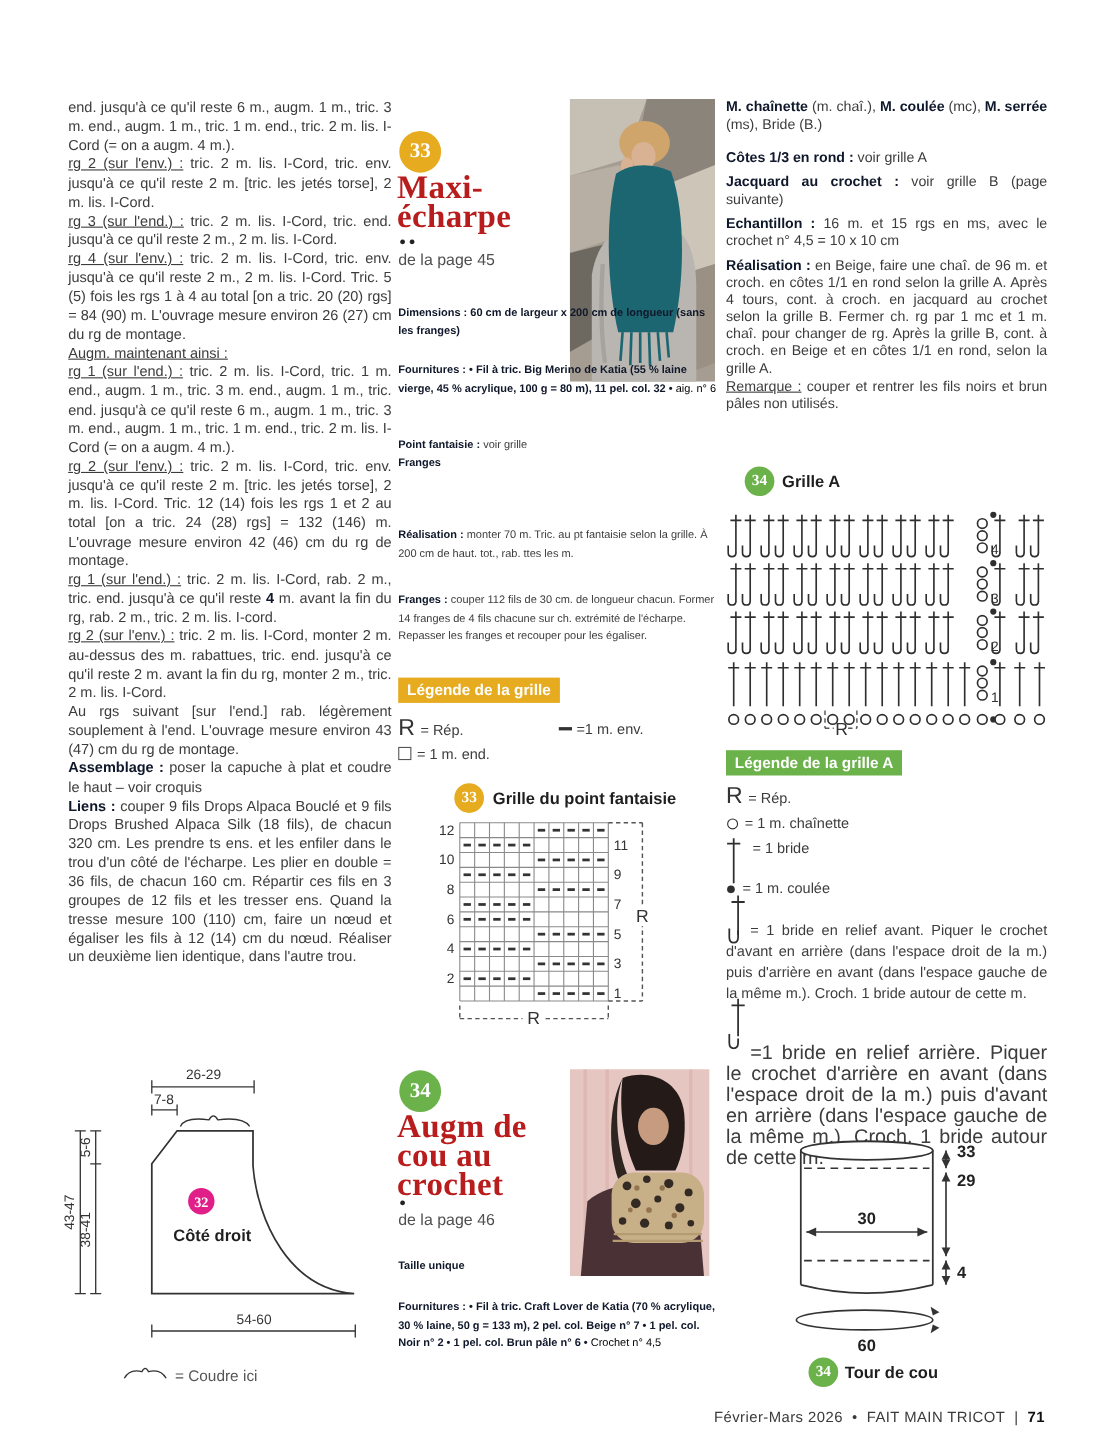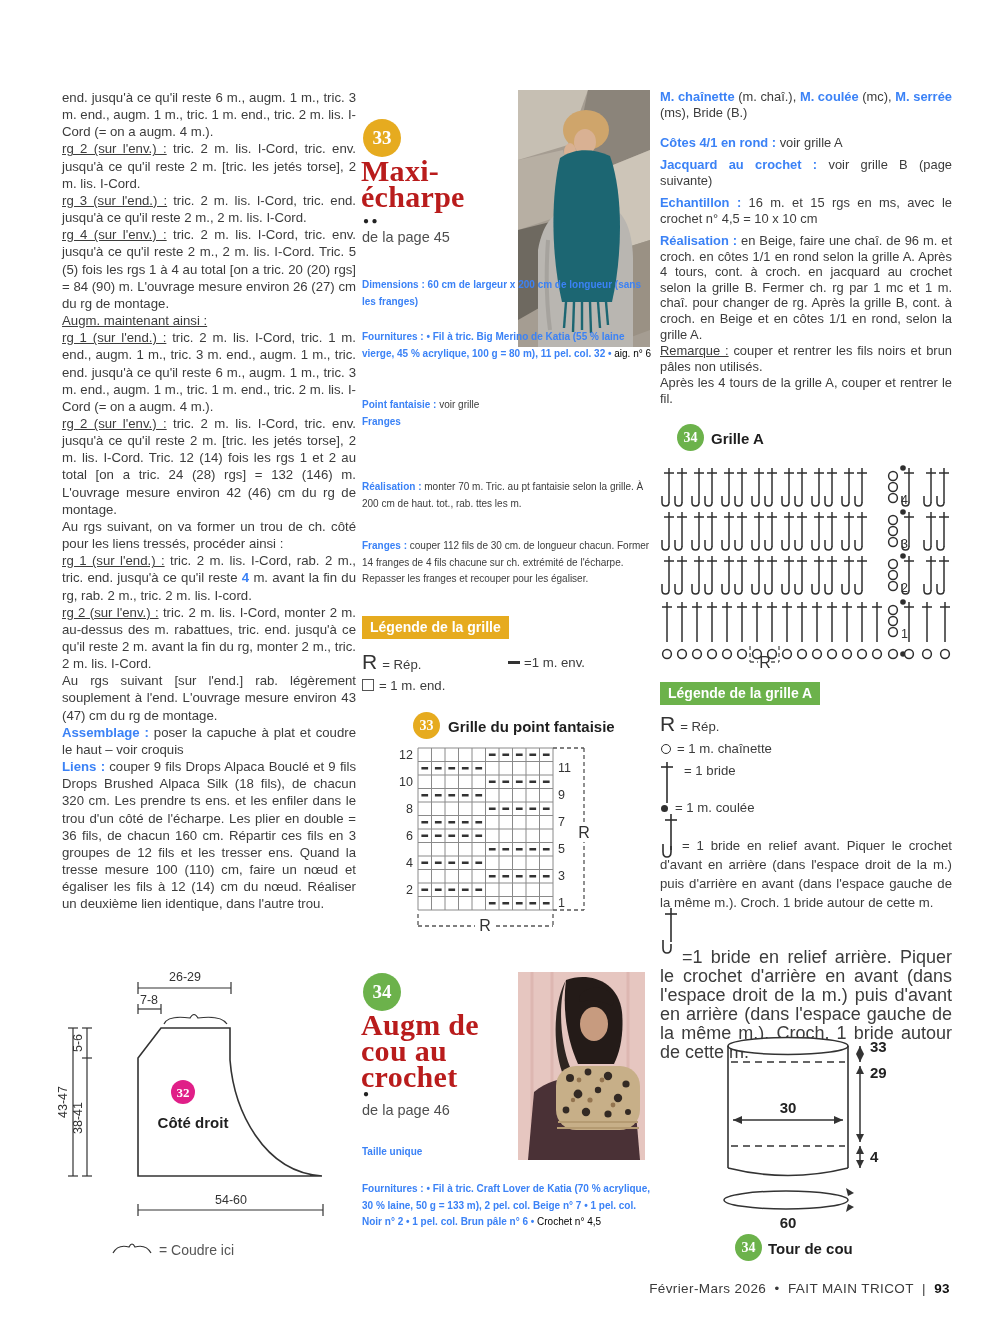--- a/index.html
+++ b/index.html
@@ -3,21 +3,21 @@
 <meta charset="utf-8">
 <style>
   html,body{margin:0;padding:0;background:#fff}
   #page{position:relative;width:1000px;height:1321px;background:#fff;
         font-family:"Liberation Sans",sans-serif;color:#3c3c3c;overflow:hidden}
   .abs{position:absolute}
   .para{margin:0}
   #left-col{font-size:13.2px;line-height:17.15px;text-align:justify}
   .mid{font-size:10px;line-height:16.5px}
   .rt{font-size:12.9px;line-height:15.6px;text-align:justify}
-  .s-b{font-weight:700;color:#3b82f6}
+  .s-b{font-weight:700;color:#0f172a}
   .s-u{text-decoration:underline}
   .s-g{color:#000000;font-weight:400}
   .badge{border-radius:50%;display:flex;align-items:center;justify-content:center;
          color:#fff;font-family:"Liberation Serif",serif;font-weight:700}
   .badge.big{width:38px;height:38px;font-size:19px}
   .badge.sm{width:27px;height:27px;font-size:14px}
   .gold{background:#e6ab1f}.green{background:#6cb24b}
   .ptitle{font-family:"Liberation Serif",serif;font-weight:700;font-size:30px;
           line-height:26px;color:#b91c1c;letter-spacing:.3px}
   .dots{font-size:10px;letter-spacing:2.5px;color:#222}
@@ -58,21 +58,20 @@
 <div id="page">
 
   <div id="left-col" class="abs" style="left:62px;top:89px;width:294px">
       <p class="para"><span>end. jusqu'à ce qu'il reste 6 m., augm. 1 m., tric. 3 m. end., augm. 1 m., tric. 1 m. end., tric. 2 m. lis. I-Cord (= on a augm. 4 m.).</span></p>
       <p class="para"><span class="s-u">rg 2 (sur l'env.) :</span><span> tric. 2 m. lis. I-Cord, tric. env. jusqu'à ce qu'il reste 2 m. [tric. les jetés torse], 2 m. lis. I-Cord.</span></p>
       <p class="para"><span class="s-u">rg 3 (sur l'end.) :</span><span> tric. 2 m. lis. I-Cord, tric. end. jusqu'à ce qu'il reste 2 m., 2 m. lis. I-Cord.</span></p>
       <p class="para"><span class="s-u">rg 4 (sur l'env.) :</span><span> tric. 2 m. lis. I-Cord, tric. env. jusqu'à ce qu'il reste 2 m., 2 m. lis. I-Cord. Tric. 5 (5) fois les rgs 1 à 4 au total [on a tric. 20 (20) rgs] = 84 (90) m. L'ouvrage mesure environ 26 (27) cm du rg de montage.</span></p>
       <p class="para"><span class="s-u">Augm. maintenant ainsi :</span></p>
       <p class="para"><span class="s-u">rg 1 (sur l'end.) :</span><span> tric. 2 m. lis. I-Cord, tric. 1 m. end., augm. 1 m., tric. 3 m. end., augm. 1 m., tric. end. jusqu'à ce qu'il reste 6 m., augm. 1 m., tric. 3 m. end., augm. 1 m., tric. 1 m. end., tric. 2 m. lis. I-Cord (= on a augm. 4 m.).</span></p>
       <p class="para"><span class="s-u">rg 2 (sur l'env.) :</span><span> tric. 2 m. lis. I-Cord, tric. env. jusqu'à ce qu'il reste 2 m. [tric. les jetés torse], 2 m. lis. I-Cord. Tric. 12 (14) fois les rgs 1 et 2 au total [on a tric. 24 (28) rgs] = 132 (146) m. L'ouvrage mesure environ 42 (46) cm du rg de montage.</span></p>
-      <p class="para"><span>Au rgs suivant, on va former un trou de ch. côté pour les liens tressés, procéder ainsi :</span></p>
       <p class="para"><span class="s-u">rg 1 (sur l'end.) :</span><span> tric. 2 m. lis. I-Cord, rab. 2 m., tric. end. jusqu'à ce qu'il reste </span><span class="s-b">4</span><span> m. avant la fin du rg, rab. 2 m., tric. 2 m. lis. I-cord.</span></p>
       <p class="para"><span class="s-u">rg 2 (sur l'env.) :</span><span> tric. 2 m. lis. I-Cord, monter 2 m. au-dessus des m. rabattues, tric. end. jusqu'à ce qu'il reste 2 m. avant la fin du rg, monter 2 m., tric. 2 m. lis. I-Cord.</span></p>
       <p class="para"><span>Au rgs suivant [sur l'end.] rab. légèrement souplement à l'end. L'ouvrage mesure environ 43 (47) cm du rg de montage.</span></p>
       <p class="para"><span class="s-b">Assemblage :</span><span> poser la capuche à plat et coudre le haut – voir croquis</span></p>
       <p class="para"><span class="s-b">Liens :</span><span> couper 9 fils Drops Alpaca Bouclé et 9 fils Drops Brushed Alpaca Silk (18 fils), de chacun 320 cm. Les prendre ts ens. et les enfiler dans le trou d'un côté de l'écharpe. Les plier en double = 36 fils, de chacun 160 cm. Répartir ces fils en 3 groupes de 12 fils et les tresser ens. Quand la tresse mesure 100 (110) cm, faire un nœud et égaliser les fils à 12 (14) cm du nœud. Réaliser un deuxième lien identique, dans l'autre trou.</span></p>
     </div>
 
   <div class="abs badge big gold" style="left:363px;top:119px">33</div>
   <div class="abs ptitle" style="left:361px;top:158px;width:200px">
     <div>Maxi-</div>
@@ -277,26 +276,25 @@
       <circle cx="95" cy="133" r="2.4"></circle>
         <circle cx="55" cy="128" r="2.2"></circle>
     </g>
     <g stroke="#b59b72" stroke-width="2">
       <line x1="40" y1="150" x2="120" y2="150"></line>
         <line x1="39" y1="156" x2="121" y2="156"></line>
     </g>
   </svg>
 
   <div class="abs rt" style="left:660px;top:89px;width:292px"><span class="s-b">M. chaînette</span><span> (m. chaî.), </span><span class="s-b">M. coulée</span><span> (mc), </span><span class="s-b">M. serrée</span><span> (ms), Bride (B.)</span></div>
-  <div class="abs rt" style="left:660px;top:135px;width:292px"><span class="s-b">Côtes 4/1 en rond :</span><span> voir grille A</span></div>
+  <div class="abs rt" style="left:660px;top:135px;width:292px"><span class="s-b">Côtes 1/3 en rond :</span><span> voir grille A</span></div>
   <div class="abs rt" style="left:660px;top:157px;width:292px"><span class="s-b">Jacquard au crochet :</span><span> voir grille B (page suivante)</span></div>
   <div class="abs rt" style="left:660px;top:195px;width:292px"><span class="s-b">Echantillon :</span><span> 16 m. et 15 rgs en ms, avec le crochet n° 4,5 = 10 x 10 cm</span></div>
   <div class="abs rt" style="left:660px;top:233px;width:292px"><span class="s-b">Réalisation :</span><span> en Beige, faire une chaî. de 96 m. et croch. en côtes 1/1 en rond selon la grille A. Après 4 tours, cont. à croch. en jacquard au crochet selon la grille B. Fermer ch. rg par 1 mc et 1 m. chaî. pour changer de rg. Après la grille B, cont. à croch. en Beige et en côtes 1/1 en rond, selon la grille A.</span></div>
   <div class="abs rt" style="left:660px;top:343px;width:292px"><span class="s-u">Remarque :</span><span> couper et rentrer les fils noirs et brun pâles non utilisés.</span></div>
-  <div class="abs rt" style="left:660px;top:375px;width:292px"><span>Après les 4 tours de la grille A, couper et rentrer le fil.</span></div>
 
   <div class="abs badge sm green" style="left:677px;top:424px">34</div>
   <div class="abs chart-title" style="left:711px;top:430px">Grille A</div>
   <svg class="abs" style="left:657px;top:450px" width="296" height="228" viewBox="0 0 296 228">
       <line x1="10" y1="152" x2="10" y2="192" class="crs"></line>
       <line x1="5" y1="157" x2="15" y2="157" class="crs"></line>
       <line x1="25" y1="152" x2="25" y2="192" class="crs"></line>
       <line x1="20" y1="157" x2="30" y2="157" class="crs"></line>
       <line x1="40" y1="152" x2="40" y2="192" class="crs"></line>
       <line x1="35" y1="157" x2="45" y2="157" class="crs"></line>
@@ -635,16 +633,16 @@
     <text class="dim2" x="88" y="198" text-anchor="middle">60</text>
   </svg>
   <div class="abs badge sm green" style="left:735px;top:1234px">34</div>
   <div class="abs chart-title" style="left:768px;top:1240px">Tour de cou</div>
 
   <div id="footer" class="abs" style="left:600px;top:1281px;width:350px">
     <span>Février-Mars 2026</span>
     <span>&nbsp;•&nbsp;</span>
     <span>FAIT MAIN TRICOT</span>
     <span>&nbsp;|&nbsp;</span>
-    <span class="pgnum">93</span>
+    <span class="pgnum">71</span>
   </div>
 
 </div>
 
 </body></html>

